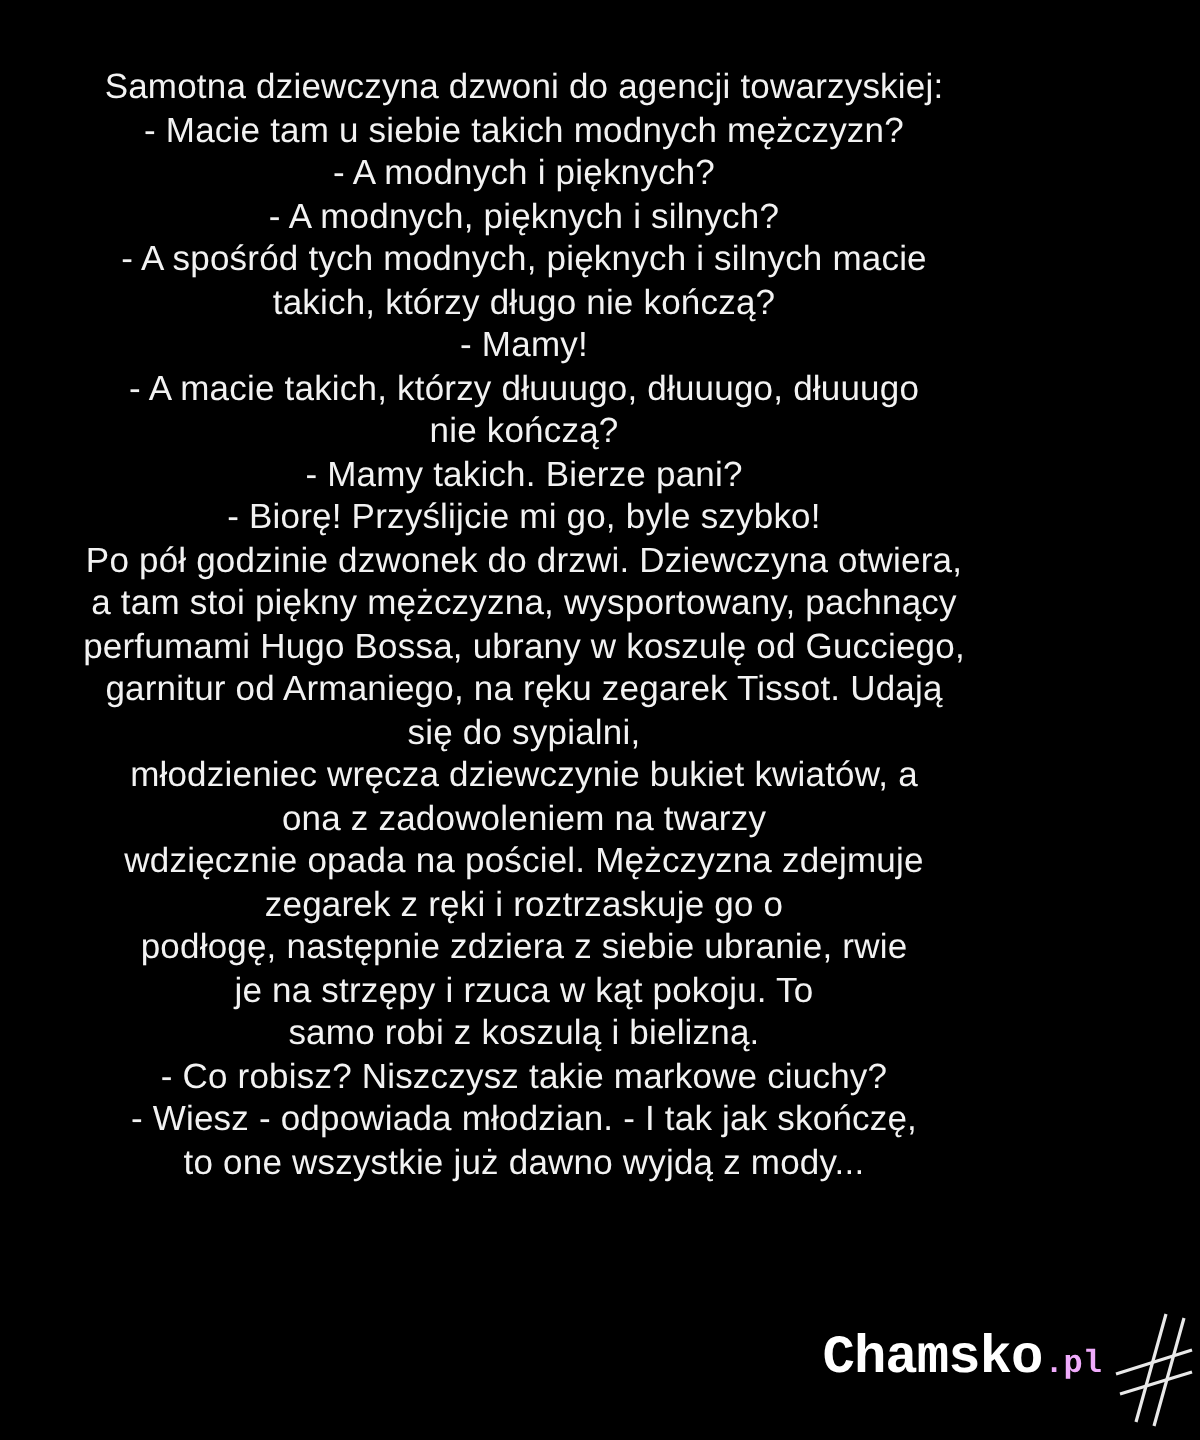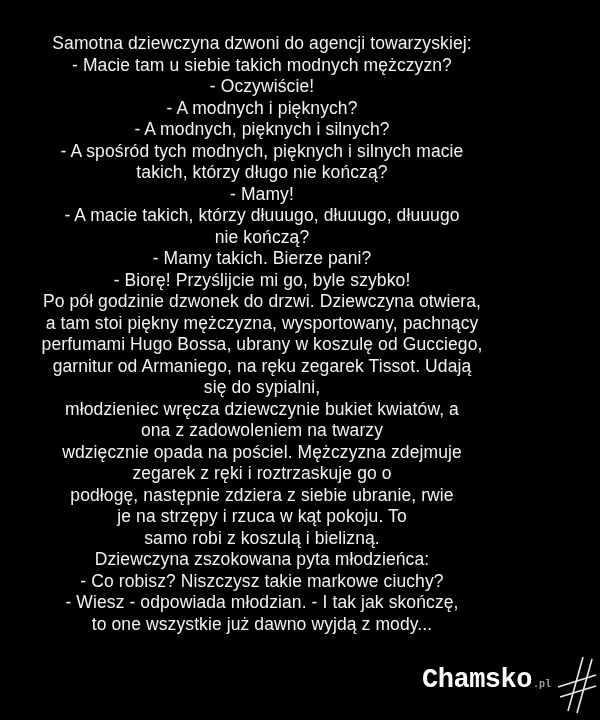--- a/index.html
+++ b/index.html
@@ -42,36 +42,35 @@
     align-items: baseline;
     padding-bottom: 8px;
   }
   .brand {
     color: #ffffff;
     font-size: 27px;
     font-weight: bold;
     letter-spacing: -0.5px;
   }
   .brand-suffix {
-    color: #a3a3a3;
-    font-size: 10px;
+    color: #f0abfc;
+    font-size: 16px;
     font-weight: bold;
     margin-left: 1px;
   }
   .hash-icon {
     display: block;
   }
 </style>
 </head>
 <body>
 
 <div class="joke-block" id="joke-lines">
     <div class="joke-line">Samotna dziewczyna dzwoni do agencji towarzyskiej:</div>
     <div class="joke-line">- Macie tam u siebie takich modnych mężczyzn?</div>
-    <div class="joke-line">- Oczywiście!</div>
     <div class="joke-line">- A modnych i pięknych?</div>
     <div class="joke-line">- A modnych, pięknych i silnych?</div>
     <div class="joke-line">- A spośród tych modnych, pięknych i silnych macie</div>
     <div class="joke-line">takich, którzy długo nie kończą?</div>
     <div class="joke-line">- Mamy!</div>
     <div class="joke-line">- A macie takich, którzy dłuuugo, dłuuugo, dłuuugo</div>
     <div class="joke-line">nie kończą?</div>
     <div class="joke-line">- Mamy takich. Bierze pani?</div>
     <div class="joke-line">- Biorę! Przyślijcie mi go, byle szybko!</div>
     <div class="joke-line">Po pół godzinie dzwonek do drzwi. Dziewczyna otwiera,</div>
@@ -79,21 +78,20 @@
     <div class="joke-line">perfumami Hugo Bossa, ubrany w koszulę od Gucciego,</div>
     <div class="joke-line">garnitur od Armaniego, na ręku zegarek Tissot. Udają</div>
     <div class="joke-line">się do sypialni,</div>
     <div class="joke-line">młodzieniec wręcza dziewczynie bukiet kwiatów, a</div>
     <div class="joke-line">ona z zadowoleniem na twarzy</div>
     <div class="joke-line">wdzięcznie opada na pościel. Mężczyzna zdejmuje</div>
     <div class="joke-line">zegarek z ręki i roztrzaskuje go o</div>
     <div class="joke-line">podłogę, następnie zdziera z siebie ubranie, rwie</div>
     <div class="joke-line">je na strzępy i rzuca w kąt pokoju. To</div>
     <div class="joke-line">samo robi z koszulą i bielizną.</div>
-    <div class="joke-line">Dziewczyna zszokowana pyta młodzieńca:</div>
     <div class="joke-line">- Co robisz? Niszczysz takie markowe ciuchy?</div>
     <div class="joke-line">- Wiesz - odpowiada młodzian. - I tak jak skończę,</div>
     <div class="joke-line">to one wszystkie już dawno wyjdą z mody...</div>
   </div>
 
 <div class="footer">
   <div class="brand-wrap">
     <span class="brand">Chamsko</span>
     <span class="brand-suffix">.pl</span>
   </div>

